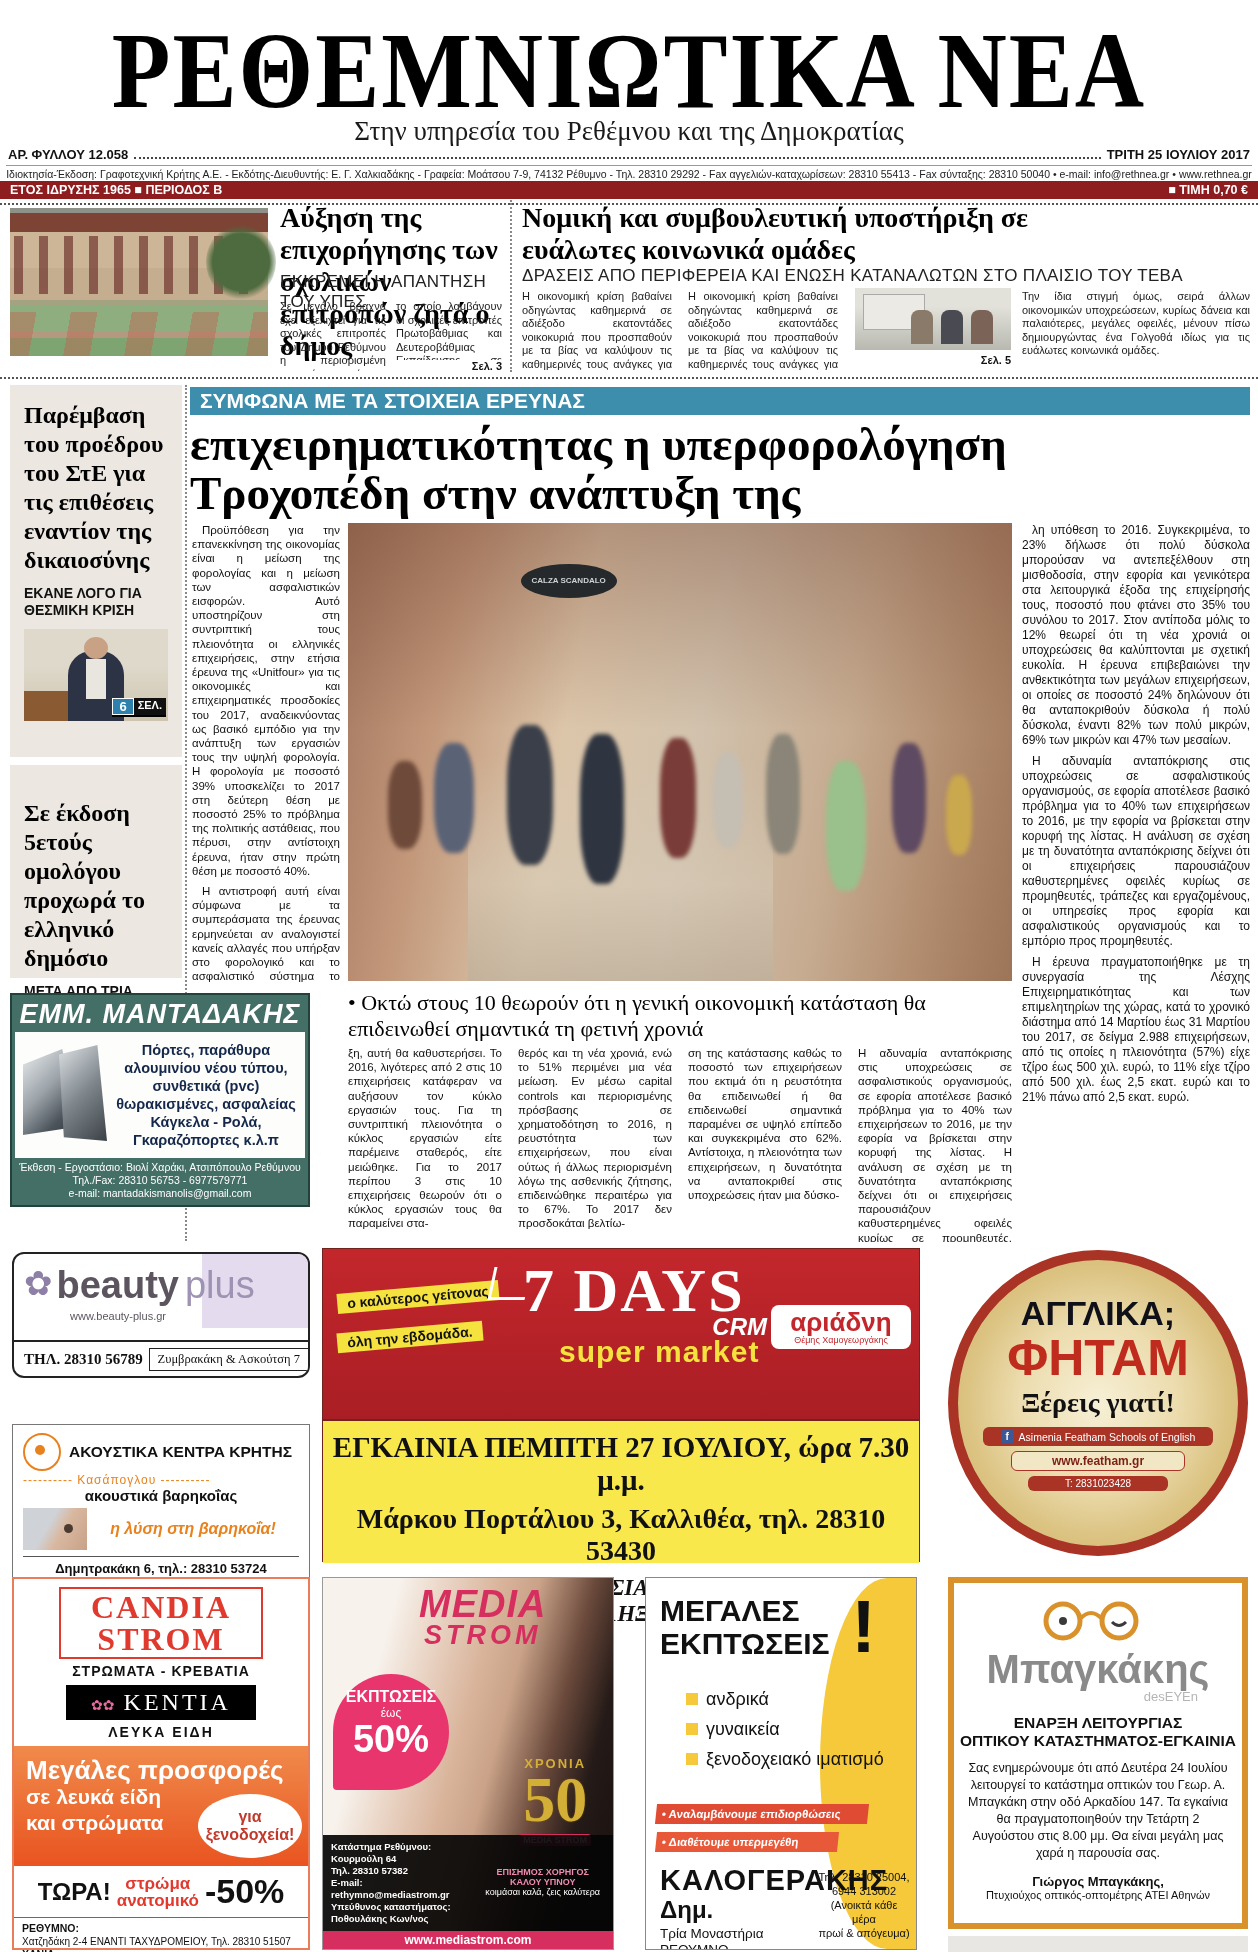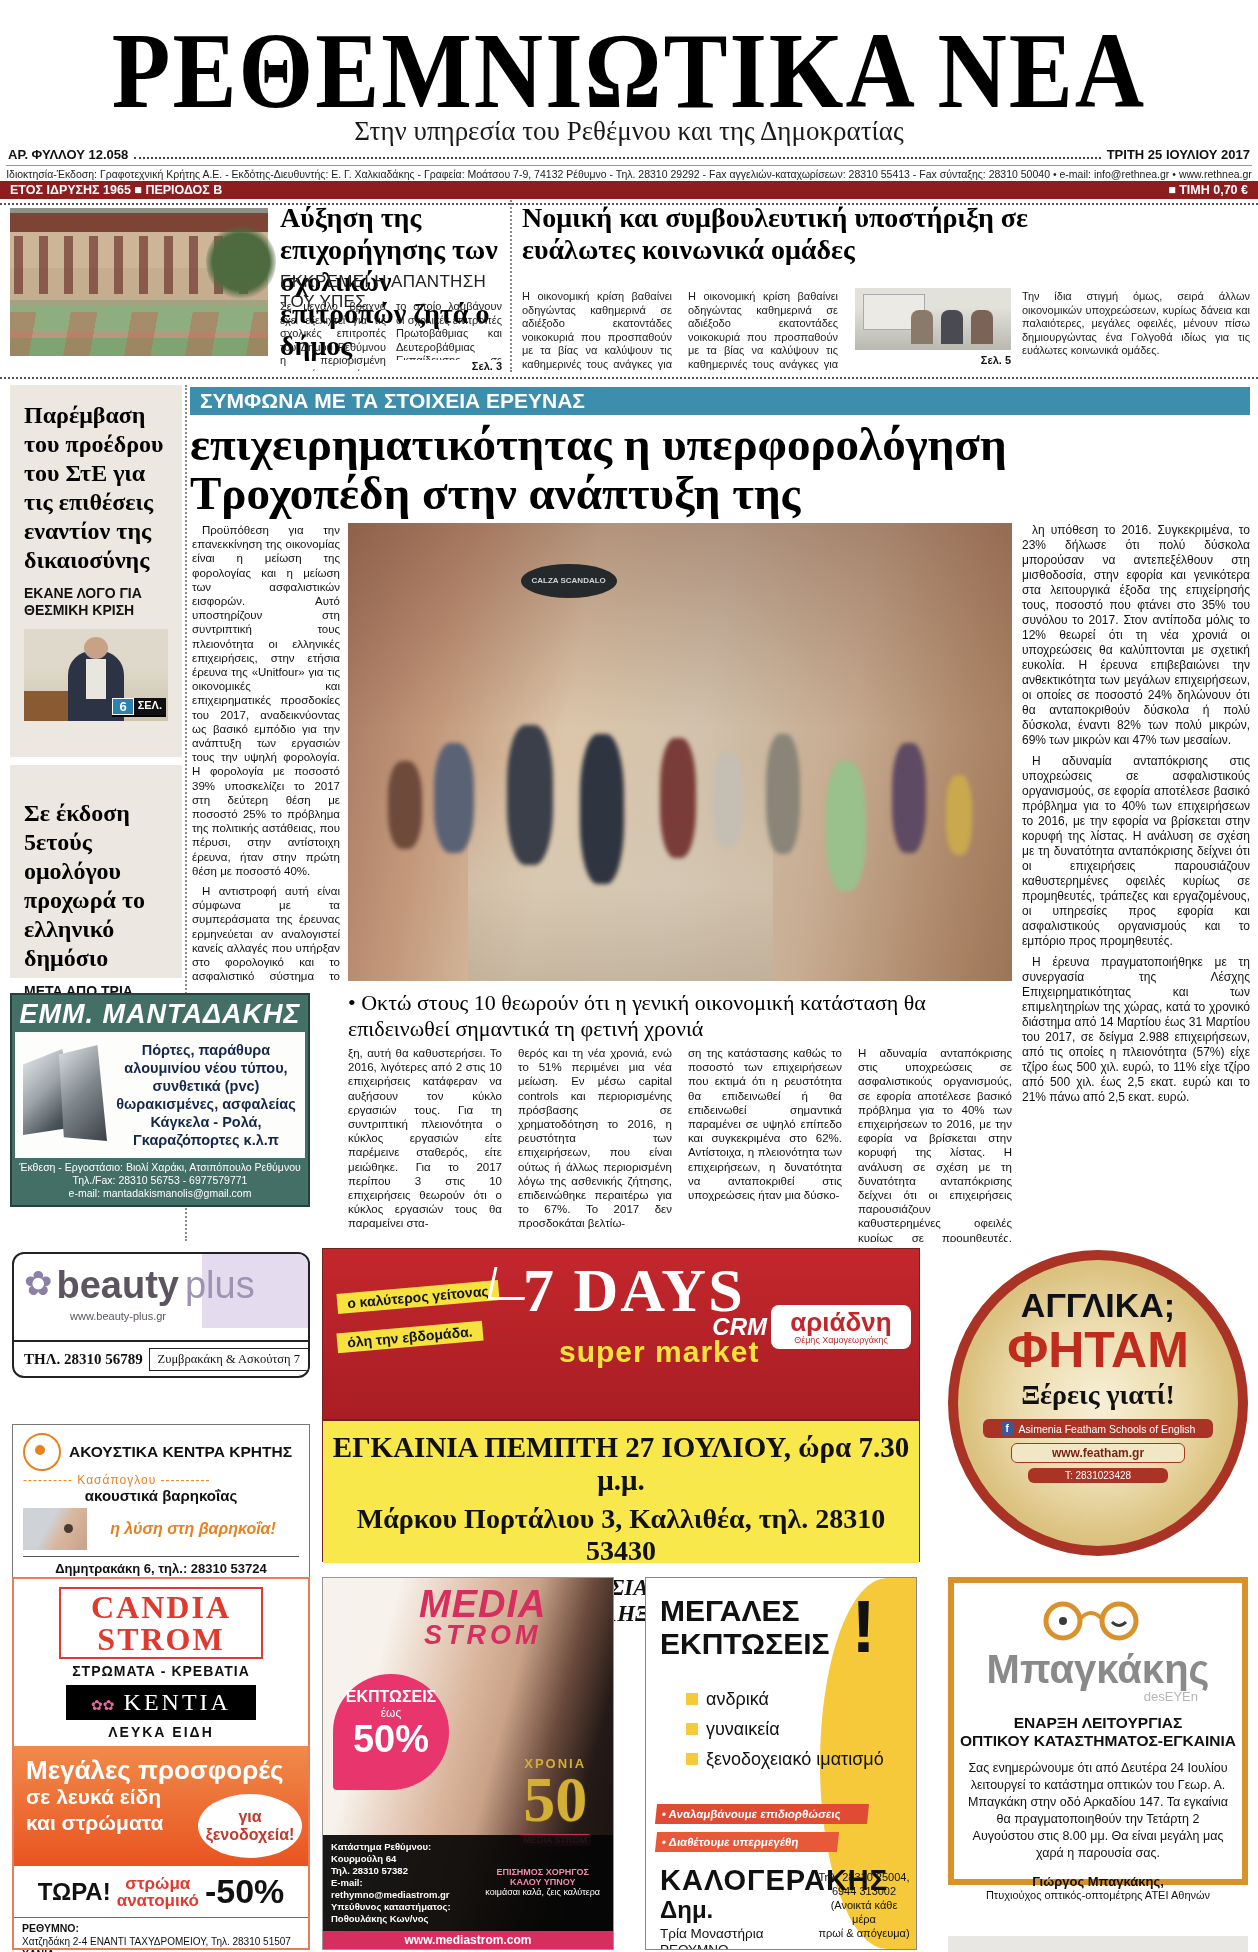--- a/index.html
+++ b/index.html
@@ -150,21 +150,21 @@
   .sd-ariadni .a2{color:#c3272c;font-size:9px;}
   .sd-yellow{width:100%;height:144px;background:#f8e84c;box-sizing:border-box;border-top:2px solid #70221f;
              text-align:center;padding-top:10px;}
   .sd-l1{font-family:"Liberation Serif",serif;font-weight:bold;font-size:29px;}
   .sd-l2{font-family:"Liberation Serif",serif;font-weight:bold;font-size:28px;margin-top:6px;}
   .sd-l3{font-family:"Liberation Serif",serif;font-weight:bold;font-style:italic;font-size:23px;margin-top:8px;}
 
   .ad-fytam{left:948px;top:1250px;width:300px;height:306px;border-radius:50%;
      background:radial-gradient(ellipse at center,#f7f0d6 0%,#ecdcae 40%,#dcc484 65%,#cfae5e 100%);
      border:10px solid #a93324;box-sizing:border-box;text-align:center;overflow:hidden;}
-  .fy-t{font-weight:bold;font-size:34px;margin-top:26px;color:#101018;}
+  .fy-t{font-weight:bold;font-size:34px;margin-top:34px;color:#101018;}
   .fy-b{font-weight:bold;font-size:50px;color:#bf2c1e;line-height:50px;}
   .fy-x{font-weight:bold;font-size:28px;color:#111;margin-top:4px;font-family:"Liberation Serif",serif;}
   .fy-strip{margin:8px auto 0 auto;width:230px;background:#a93324;color:#fff;font-size:10.5px;
             border-radius:6px;padding:3px 0;display:flex;align-items:center;justify-content:center;}
   .fy-fb{display:inline-block;width:13px;height:13px;background:#3b5998;color:#fff;font-weight:bold;
          font-size:10px;line-height:13px;margin-right:5px;border-radius:2px;}
   .fy-url{margin:5px auto 0 auto;width:170px;background:#f2e7c4;border:1px solid #a93324;color:#7c1f14;
           font-weight:bold;font-size:12px;border-radius:6px;padding:2px 1px;}
   .fy-tel{margin:5px auto 0 auto;width:140px;background:#a93324;color:#fff;font-size:10px;border-radius:6px;padding:2px 0;}
 
@@ -224,21 +224,21 @@
   .kal-items div{display:flex;align-items:center;}
   .kal-items b{width:12px;height:12px;background:#f5c93a;margin-right:8px;flex:0 0 12px;}
   .kal-note{position:absolute;left:10px;width:200px;background:#e04b34;color:#fff;font-weight:bold;
             font-size:11.5px;padding:4px 6px;transform:skewX(-6deg);}
   .kal-n1{top:226px;} .kal-n2{top:254px;background:#e8593a;width:170px;}
   .kal-name{position:absolute;left:14px;top:286px;font-weight:bold;font-size:29px;letter-spacing:1px;}
   .kal-name2{position:absolute;left:14px;top:318px;font-weight:bold;font-size:24px;}
   .kal-tel{position:absolute;right:6px;top:292px;width:92px;font-size:11px;line-height:14px;text-align:center;}
   .kal-area{position:absolute;left:14px;top:348px;font-size:13.5px;line-height:16px;}
 
-  .ad-bag{left:948px;top:1577px;width:300px;height:308px;background:#fff;border:6px solid #d9912c;
+  .ad-bag{left:948px;top:1577px;width:300px;height:352px;background:#fff;border:6px solid #d9912c;
           box-sizing:border-box;text-align:center;padding-top:8px;}
   .bag-name{color:#8a8a8a;font-weight:bold;font-size:40px;line-height:40px;}
   .bag-sub{color:#b5b5b5;font-size:13px;text-align:right;padding-right:44px;}
   .bag-t{font-weight:bold;font-size:15.5px;margin-top:10px;}
   .bag-body{font-size:12.5px;line-height:17px;margin-top:10px;padding:0 12px;}
   .bag-sig1{font-weight:bold;font-size:13px;margin-top:12px;}
   .bag-sig2{font-size:11px;}
   .bag-strip{left:948px;top:1936px;width:300px;height:16px;background:#e9e7e4;}
 </style>
 </head>
@@ -267,20 +267,21 @@
   </div>
   <div class="abs ts-head serif" style="left:280px;top:202px;width:228px;">Αύξηση της επιχορήγησης των σχολικών επιτροπών ζητά ο δήμος</div>
   <div class="abs kicker" style="left:280px;top:272px;width:228px;">ΕΚΚΡΕΜΕΙ Η ΑΠΑΝΤΗΣΗ ΤΟΥ ΥΠΕΣ</div>
   <div class="abs bodytxt just" style="left:280px;top:300px;width:106px;height:72px;overflow:hidden;">Σε μεγάλο βραχνά έχει εξελιχτεί για τις σχολικές επιτροπές του Δήμου Ρεθύμνου η περιορισμένη κρατική επιχορήγηση που λαμβάνουν από το αρμόδιο υπουργείο Εσωτερικών, προκειμένου να καλύπτουν τις λειτουργικές ανάγκες των σχολείων. Το ποσό των 492.000 ευρώ το έτος,</div>
   <div class="abs bodytxt just" style="left:396px;top:300px;width:106px;height:60px;overflow:hidden;">το οποίο λαμβάνουν οι σχολικές επιτροπές Πρωτοβάθμιας και Δευτεροβάθμιας Εκπαίδευσης σε τέσσερις δόσεις κάθε χρόνο, σε καμιά περίπτωση δεν επαρκεί για να καλυφτούν οι πολυάριθμες ανάγκες των σχολικών συγκροτημάτων.</div>
   <div class="abs pageref" style="left:396px;top:360px;width:106px;">Σελ. 3</div>
 
   <div class="abs dot-v" style="left:510px;top:200px;height:172px;"></div>
 
   <div class="abs ts-head serif" style="left:522px;top:202px;width:520px;">Νομική και συμβουλευτική υποστήριξη σε ευάλωτες κοινωνικά ομάδες</div>
+  <div class="abs kicker" style="left:522px;top:266px;width:720px;">ΔΡΑΣΕΙΣ ΑΠΟ ΠΕΡΙΦΕΡΕΙΑ ΚΑΙ ΕΝΩΣΗ ΚΑΤΑΝΑΛΩΤΩΝ ΣΤΟ ΠΛΑΙΣΙΟ ΤΟΥ ΤΕΒΑ</div>
   <div class="abs bodytxt just" style="left:522px;top:290px;width:150px;height:82px;overflow:hidden;">Η οικονομική κρίση βαθαίνει οδηγώντας καθημερινά σε αδιέξοδο εκατοντάδες νοικοκυριά που προσπαθούν με τα βίας να καλύψουν τις καθημερινές τους ανάγκες για φαγητό αλλά και να ανταποκριθούν στα βασικά έξοδα, όπως αυτά του νερού, της ΔΕΗ και του τηλέφωνο.</div>
   <div class="abs bodytxt just" style="left:688px;top:290px;width:150px;height:82px;overflow:hidden;">Η οικονομική κρίση βαθαίνει οδηγώντας καθημερινά σε αδιέξοδο εκατοντάδες νοικοκυριά που προσπαθούν με τα βίας να καλύψουν τις καθημερινές τους ανάγκες για φαγητό αλλά και να ανταποκριθούν στα βασικά έξοδα, όπως αυτά του νερού, της ΔΕΗ και του τηλέφωνο.</div>
   <div class="abs photo-conf" style="left:855px;top:288px;width:156px;height:62px;position:absolute;">
     <span class="scr"></span>
     <span class="g1"></span>
     <span class="g2"></span>
     <span class="g3"></span>
   </div>
   <div class="abs pageref" style="left:905px;top:354px;width:106px;">Σελ. 5</div>
   <div class="abs bodytxt just" style="left:1022px;top:290px;width:228px;height:82px;overflow:hidden;">Την ίδια στιγμή όμως, σειρά άλλων οικονομικών υποχρεώσεων, κυρίως δάνεια και παλαιότερες, μεγάλες οφειλές, μένουν πίσω δημιουργώντας ένα Γολγοθά ιδίως για τις ευάλωτες κοινωνικά ομάδες.</div>

